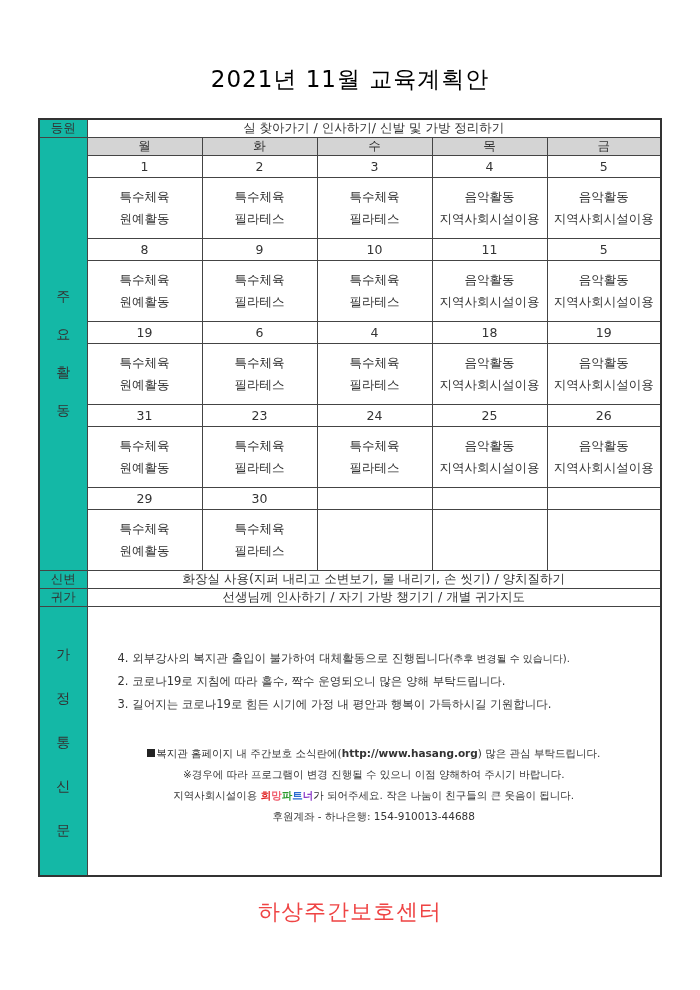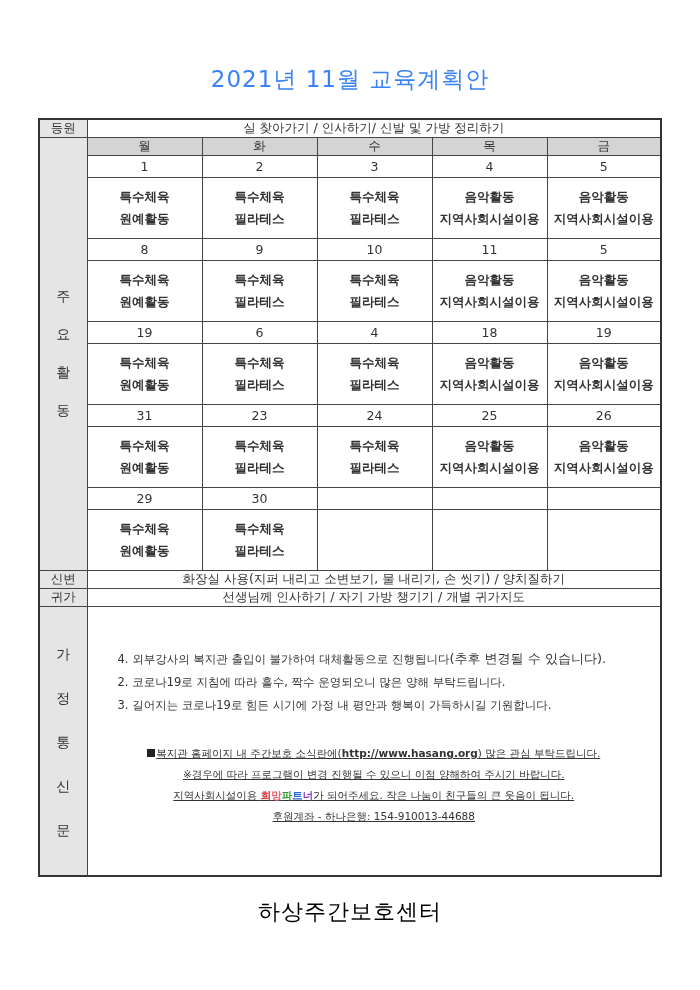--- a/index.html
+++ b/index.html
@@ -1,33 +1,33 @@
 <!DOCTYPE html>
 <html><head>
 <meta charset="utf-8">
 <style>
   html, body { margin: 0; padding: 0; background: #ffffff; }
   body { width: 700px; height: 990px; position: relative; font-family: "DejaVu Sans", "Liberation Sans", sans-serif; color: #222; overflow: hidden; }
-  .title { position: absolute; top: 64px; left: 0; width: 700px; text-align: center; font-size: 23px; color: #3b82f6; letter-spacing: 1px; }
-  .footer { position: absolute; top: 897px; left: 0; width: 700px; text-align: center; font-size: 22px; color: #000000; letter-spacing: 1px; }
+  .title { position: absolute; top: 64px; left: 0; width: 700px; text-align: center; font-size: 23px; color: #000000; letter-spacing: 1px; }
+  .footer { position: absolute; top: 897px; left: 0; width: 700px; text-align: center; font-size: 22px; color: #ef4444; letter-spacing: 1px; }
   table.plan { position: absolute; left: 38px; top: 118px; width: 622px; border-collapse: collapse; table-layout: fixed; }
   table.plan td { border: 1px solid #444; padding: 0; text-align: center; vertical-align: middle; font-size: 12.5px; color: #333; }
   table.plan { border: 2px solid #333; }
-  .label { background: #e5e5e5; font-size: 13px; color: #222; }
+  .label { background: #14b8a6; font-size: 13px; color: #222; }
   .dayhead { background: #d4d4d4; height: 17px; font-size: 13px; }
   .thin { height: 15px; font-size: 13px; }
   .num { height: 21px; font-size: 13px; color: #222; }
-  .act { height: 60px; line-height: 22px; color: #444; font-size: 12.5px; font-weight: bold; }
+  .act { height: 60px; line-height: 22px; color: #444; font-size: 12.5px; }
   .act .empty { display:block; }
   .vlabel span { display: block; font-size: 14px; color: #333; }
   .vlabel.main span { margin: 20px 0; }
   .notice { height: 268px; text-align: left !important; vertical-align: top !important; position: relative; }
   .notice-list { position: absolute; left: 30px; top: 40px; font-size: 11.5px; color: #333; line-height: 23px; }
-  .notice-list .small { font-size: 13px; }
-  .notice-foot { position: absolute; left: 0; width: 100%; top: 136px; text-align: center; font-size: 10.5px; color: #333; line-height: 21px; text-decoration: underline; }
+  .notice-list .small { font-size: 10px; }
+  .notice-foot { position: absolute; left: 0; width: 100%; top: 136px; text-align: center; font-size: 10.5px; color: #333; line-height: 21px; }
   .notice-foot .bold { font-weight: bold; }
   .c1 { color: #e02020; font-weight: bold; }
   .c2 { color: #f06070; font-weight: bold; }
   .c3 { color: #2a9a2a; font-weight: bold; }
   .c4 { color: #2a6ad0; font-weight: bold; }
   .c5 { color: #8a3ac8; font-weight: bold; }
   .sq { display:inline-block; width:8px; height:8px; background:#222; margin-right:1px; vertical-align: 0; }
 </style>
 </head>
 <body>

